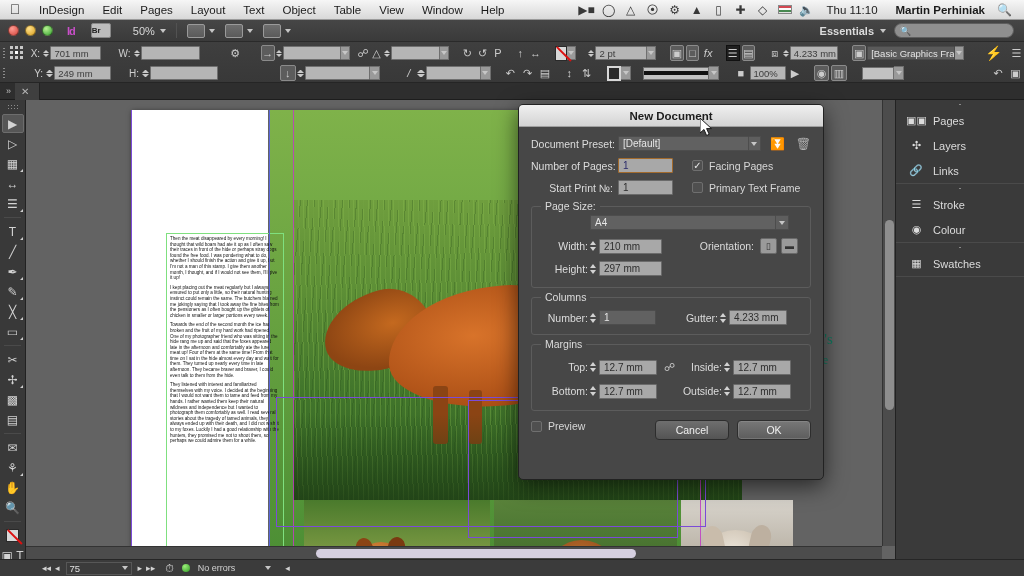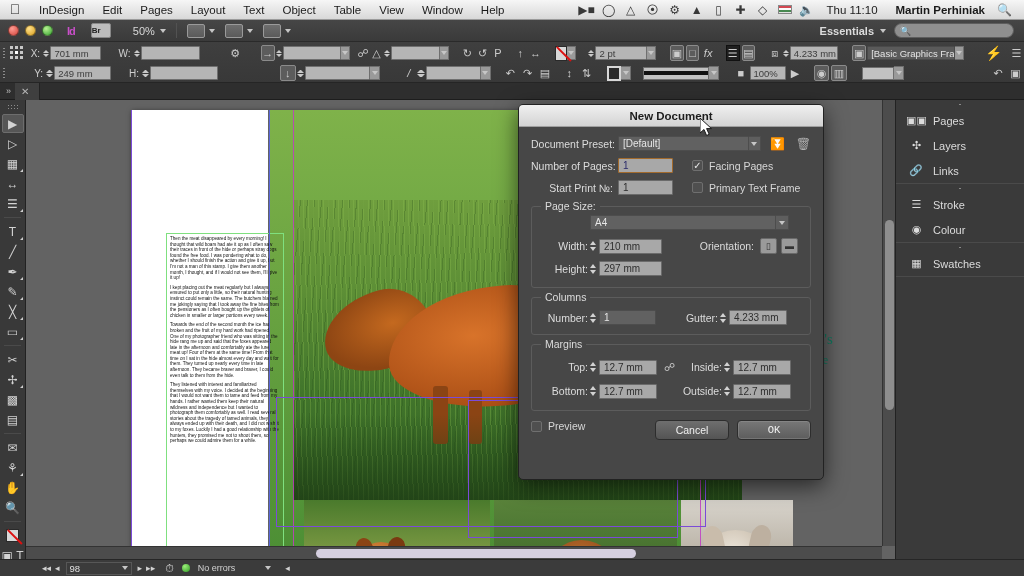--- a/index.html
+++ b/index.html
@@ -218,21 +218,21 @@
   .cbx { width:11px;height:11px; background:#4f4f4f; border:1px solid #6f6f6f; border-radius:2px;
     margin-right:6px; display:flex; align-items:center; justify-content:center;
     color:#e8e8e8; font-size:10px; line-height:10px;}
   .group { border:1px solid #5c5c5c; border-radius:3px; padding:12px 10px 9px; margin-bottom:9px;
     position:relative; }
   .group > .gtitle { position:absolute; top:-7px; left:9px; background:#474747; padding:0 4px;
     color:#dcdcdc; font-size:10.5px;}
   .btn { height:20px; min-width:74px; border-radius:4px; border:1px solid #2d2d2d;
     background:linear-gradient(#6f6f6f,#545454); color:#f0f0f0; font-size:10.5px;
     display:flex; align-items:center; justify-content:center; }
-  .btn.primary { background:linear-gradient(#787878,#5d5d5d); box-shadow:0 0 0 1px rgba(160,160,160,.35) inset;font-family:Liberation Mono, monospace;}
+  .btn.primary { background:linear-gradient(#787878,#5d5d5d); box-shadow:0 0 0 1px rgba(160,160,160,.35) inset;}
   .orientico { width:17px;height:16px; background:#9a9a9a; border:1px solid #6a6a6a; border-radius:2px;
     display:flex;align-items:center;justify-content:center; color:#333; font-size:9px;}
   .linkico { width:13px; height:20px; display:flex; align-items:center; justify-content:center;
     color:#c9c9c9; font-size:11px;}
   .discl { width:0;height:0;border-top:4px solid transparent;border-bottom:4px solid transparent;
     border-left:6px solid #cfcfcf; margin-right:7px;}
   .cursor { position:absolute; left:700px; top:118px; width:13px; height:19px; z-index:50;}
 </style>
 </head>
 <body>
@@ -739,21 +739,21 @@
 
   <svg class="cursor" viewBox="0 0 13 19">
     <polygon points="0,0 0,15 4,11.5 6.6,17.5 9.2,16.3 6.6,10.6 11.5,10.6" fill="#ffffff" stroke="#1a1a1a" stroke-width="1"></polygon>
   </svg>
 
   <div class="statusbar">
     <div class="sb-nav">
       <span>◂◂</span>
       <span>◂</span>
       <span class="pagefld">
-        <span>98</span>
+        <span>75</span>
         <span class="caret"></span>
       </span>
       <span>▸</span>
       <span>▸▸</span>
       <span style="margin-left:6px;font-size:11px">⏱</span>
       <span class="greendot"></span>
       <span>No errors</span>
       <span class="caret" style="margin-left:26px"></span>
       <span style="margin-left:10px">◂</span>
     </div>

